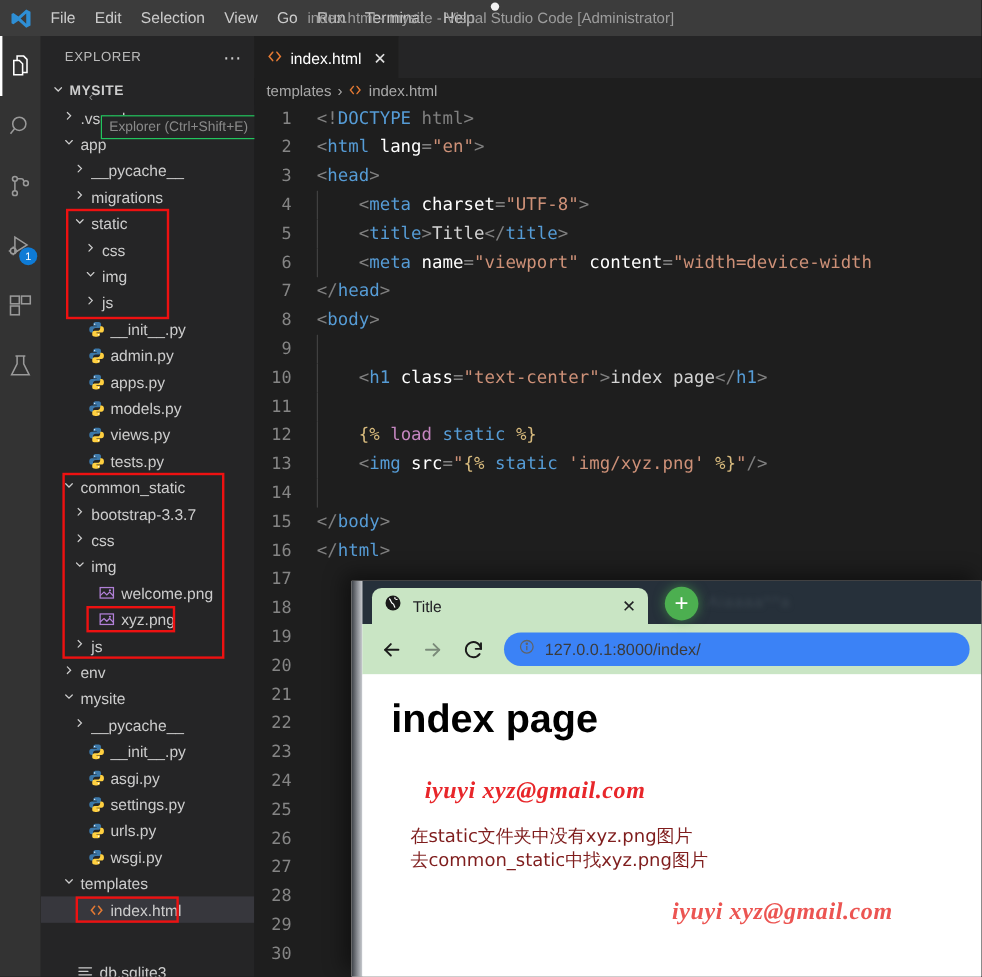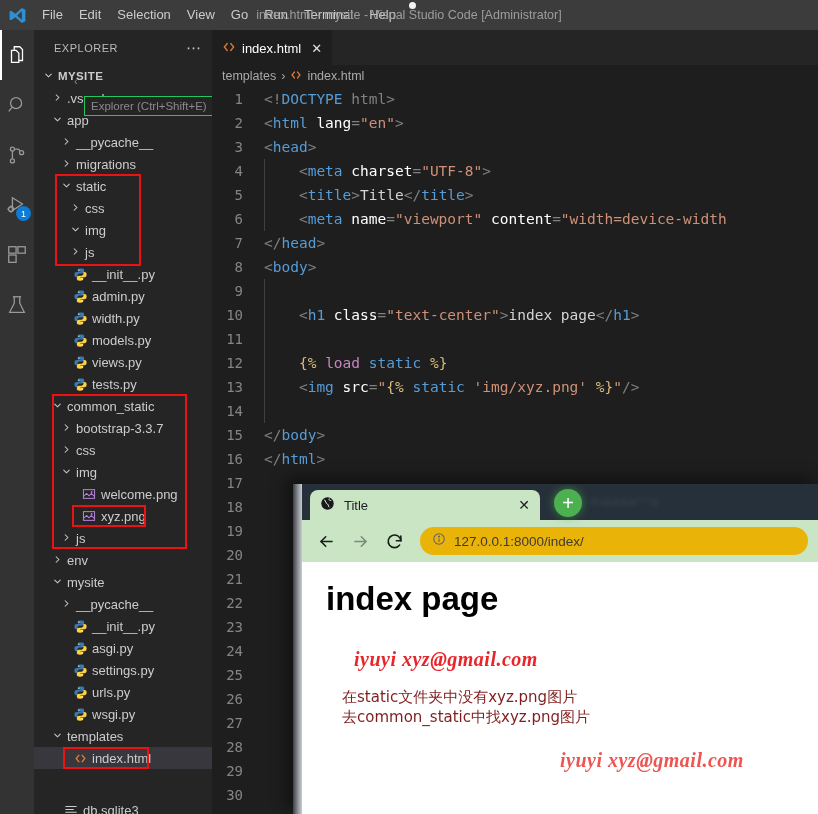--- a/index.html
+++ b/index.html
@@ -148,21 +148,21 @@
   .br-ghost {
     position: absolute; left: 288px; top: 10px; font-size: 13px; color: #3a454f;
     filter: blur(2.2px); letter-spacing: 1px;
   }
   .br-toolbar {
     height: 42px; background: #c9e5c4; display: flex; align-items: center; gap: 6px;
     padding: 0 10px;
   }
   .br-nav { width: 28px; height: 28px; display: flex; align-items: center; justify-content: center; }
   .br-omnibox {
-    flex: 1; height: 28px; background: #eab308; border-radius: 14px;
+    flex: 1; height: 28px; background: #3b82f6; border-radius: 14px;
     display: flex; align-items: center; gap: 8px; padding: 0 12px; margin-left: 6px;
   }
   .br-url { font-size: 13.5px; color: #3b3b3b; }
   .br-content {
     position: absolute; left: 9px; top: 78px; right: 0; bottom: 0; background: #ffffff;
     padding: 10px 18px;
   }
   .pg-h1 {
     font-size: 33px; font-weight: bold; color: #000000;
     font-family: "Liberation Sans", sans-serif; margin: 8px 0 0 6px;
@@ -349,21 +349,21 @@
         <div class="row" style="padding-left: 26px;">
           <span class="chev empty"></span>
           <span class="ficon">
             <svg width="15" height="15" viewBox="0 0 24 24">
               <path d="M12 2.2c-2.6 0-4.4.6-4.4 2.6v2.2h4.6v.8H5.6C3.6 7.8 2.2 9 2.2 12s1.4 4.2 3.4 4.2h1.6v-2.5c0-2 1.6-3.5 3.6-3.5h3.8c1.8 0 3.2-1.3 3.2-3.1V4.8c0-1.9-1.8-2.6-4.4-2.6z" fill="#3c78a9"></path>
               <path d="M12 21.8c2.6 0 4.4-.6 4.4-2.6V17h-4.6v-.8h6.6c2 0 3.4-1.2 3.4-4.2s-1.4-4.2-3.4-4.2h-1.6v2.5c0 2-1.6 3.5-3.6 3.5H9.4c-1.8 0-3.2 1.3-3.2 3.1v2.3c0 1.9 1.8 2.6 4.4 2.6z" fill="#ffd040"></path>
               <circle cx="9.4" cy="5" r=".9" fill="#fff"></circle>
               <circle cx="14.6" cy="19" r=".9" fill="#fff"></circle>
             </svg>
           </span>
-          <span class="label">width.py</span>
+          <span class="label">apps.py</span>
         </div>
         <div class="row" style="padding-left: 26px;">
           <span class="chev empty"></span>
           <span class="ficon">
             <svg width="15" height="15" viewBox="0 0 24 24">
               <path d="M12 2.2c-2.6 0-4.4.6-4.4 2.6v2.2h4.6v.8H5.6C3.6 7.8 2.2 9 2.2 12s1.4 4.2 3.4 4.2h1.6v-2.5c0-2 1.6-3.5 3.6-3.5h3.8c1.8 0 3.2-1.3 3.2-3.1V4.8c0-1.9-1.8-2.6-4.4-2.6z" fill="#3c78a9"></path>
               <path d="M12 21.8c2.6 0 4.4-.6 4.4-2.6V17h-4.6v-.8h6.6c2 0 3.4-1.2 3.4-4.2s-1.4-4.2-3.4-4.2h-1.6v2.5c0 2-1.6 3.5-3.6 3.5H9.4c-1.8 0-3.2 1.3-3.2 3.1v2.3c0 1.9 1.8 2.6 4.4 2.6z" fill="#ffd040"></path>
               <circle cx="9.4" cy="5" r=".9" fill="#fff"></circle>
               <circle cx="14.6" cy="19" r=".9" fill="#fff"></circle>
             </svg>

